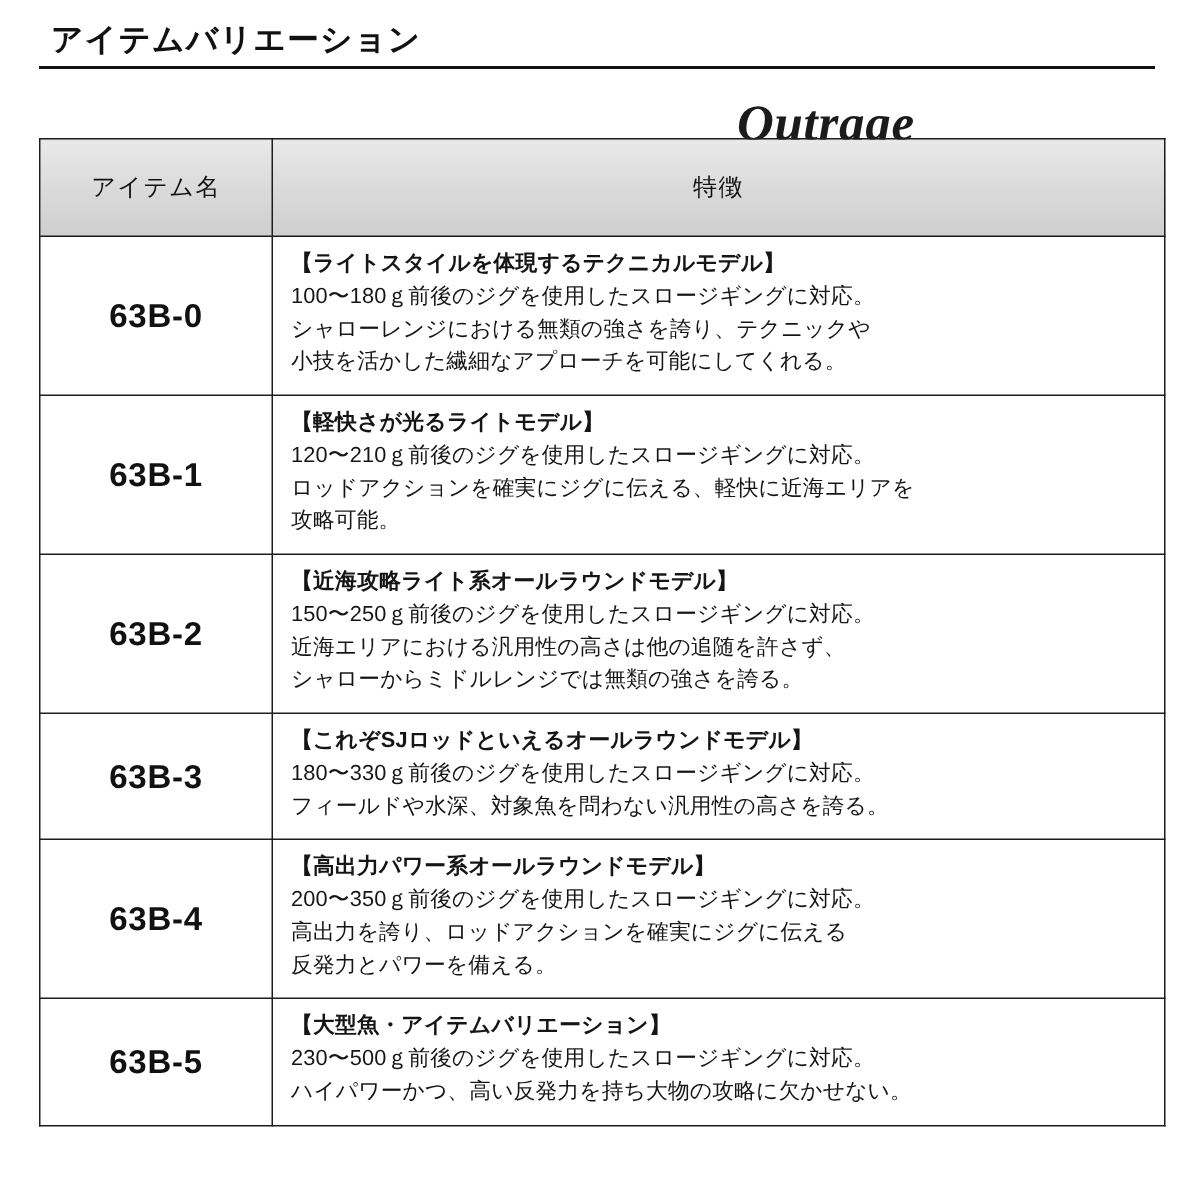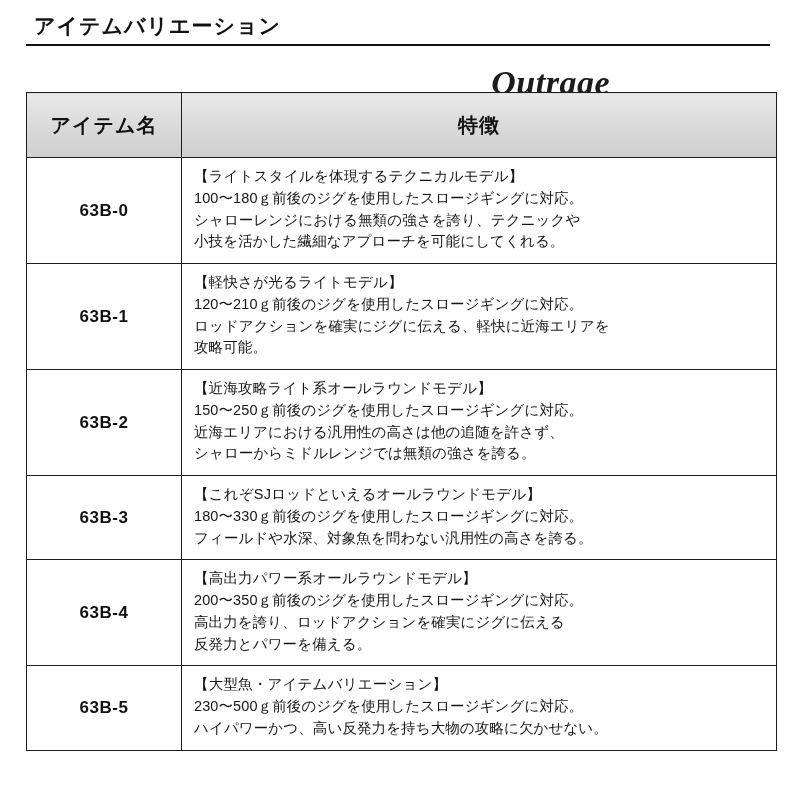--- a/index.html
+++ b/index.html
@@ -82,43 +82,43 @@
     table-layout: fixed;
   }
   table.spec th,
   table.spec td {
     border: 1px solid #1d1d1d;
     vertical-align: middle;
   }
   thead th {
     background: linear-gradient(to bottom, #e9e9e9 0%, #d9d9d9 55%, #cfcfcf 100%);
     height: 62px;
-    font-size: 20px;
-    font-weight: bold;
+    font-size: 16px;
+    font-weight: normal;
     letter-spacing: 1px;
     color: #111;
   }
   th.col-item { width: 152px; }
   th.col-feat { width: 592px; }
 
   td.item-name {
     text-align: center;
-    font-size: 17px;
+    font-size: 22px;
     font-weight: bold;
     letter-spacing: 0.5px;
     color: #111;
   }
   td.feature {
     padding: 8px 10px 10px 12px;
     font-size: 14.5px;
     line-height: 1.5;
     color: #151515;
   }
   td.feature .lead {
-    font-weight: normal;
+    font-weight: bold;
     display: block;
     letter-spacing: 0.2px;
   }
   td.feature .desc-line {
     display: block;
     letter-spacing: 0.1px;
   }
 </style>
 </head>
 <body>

